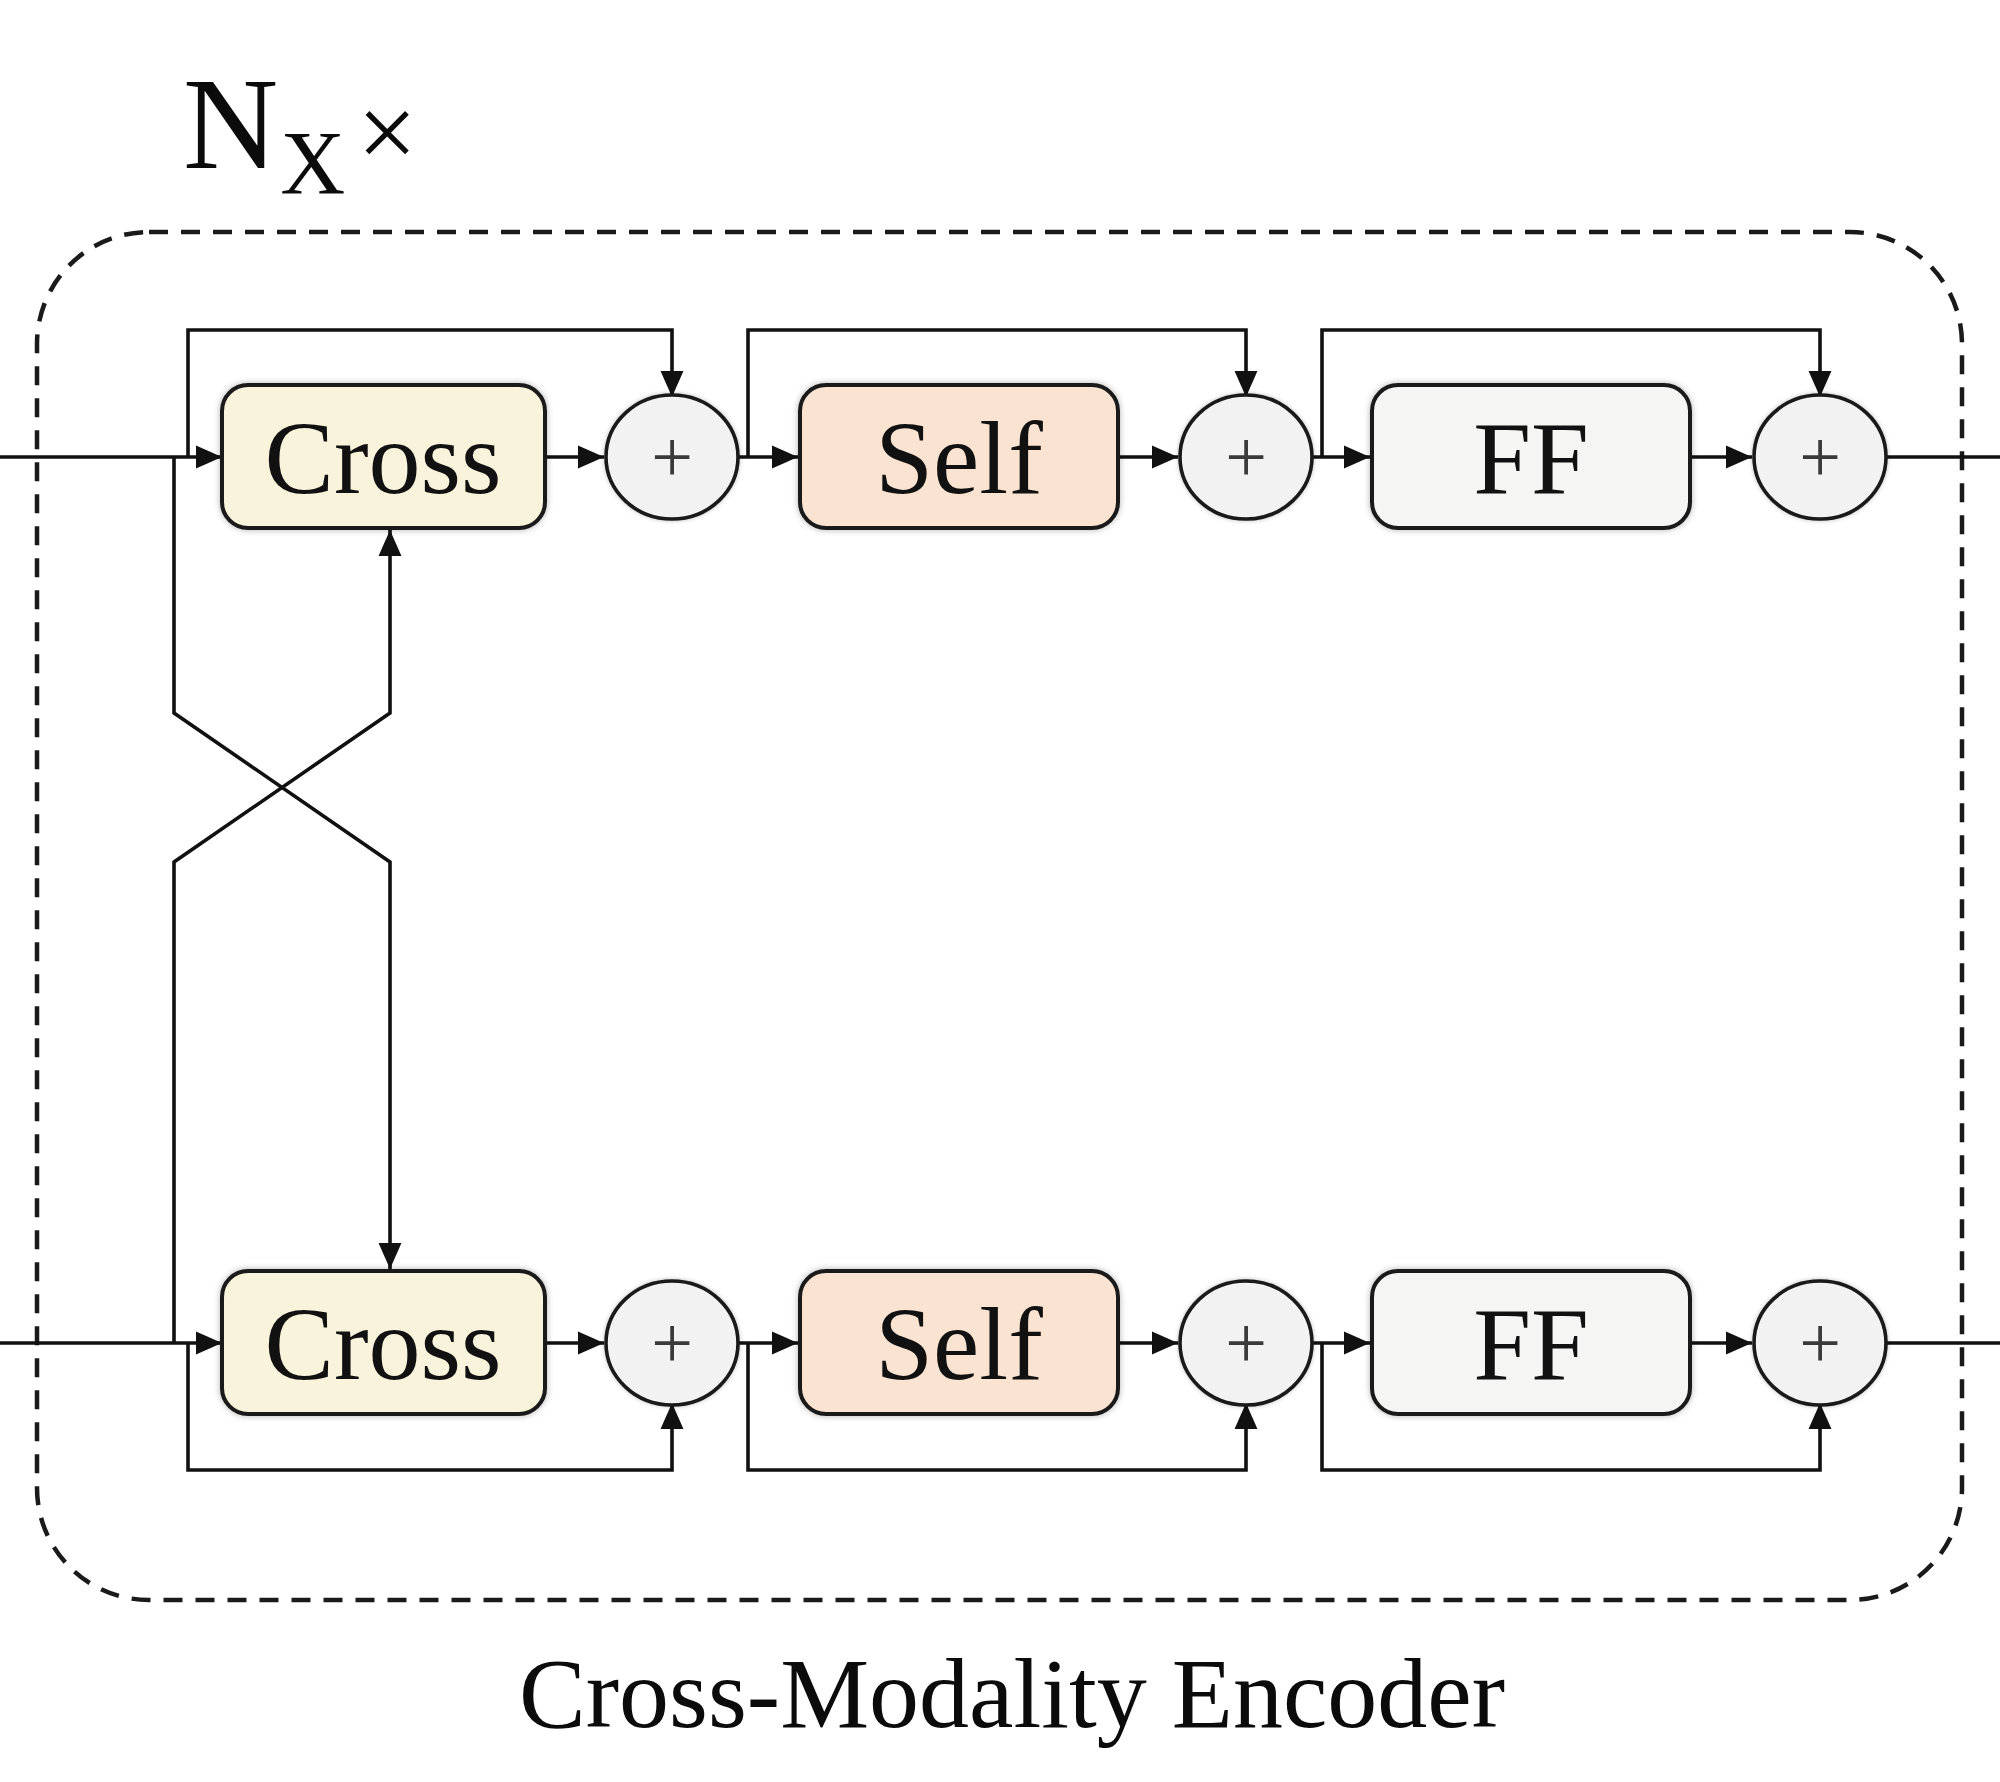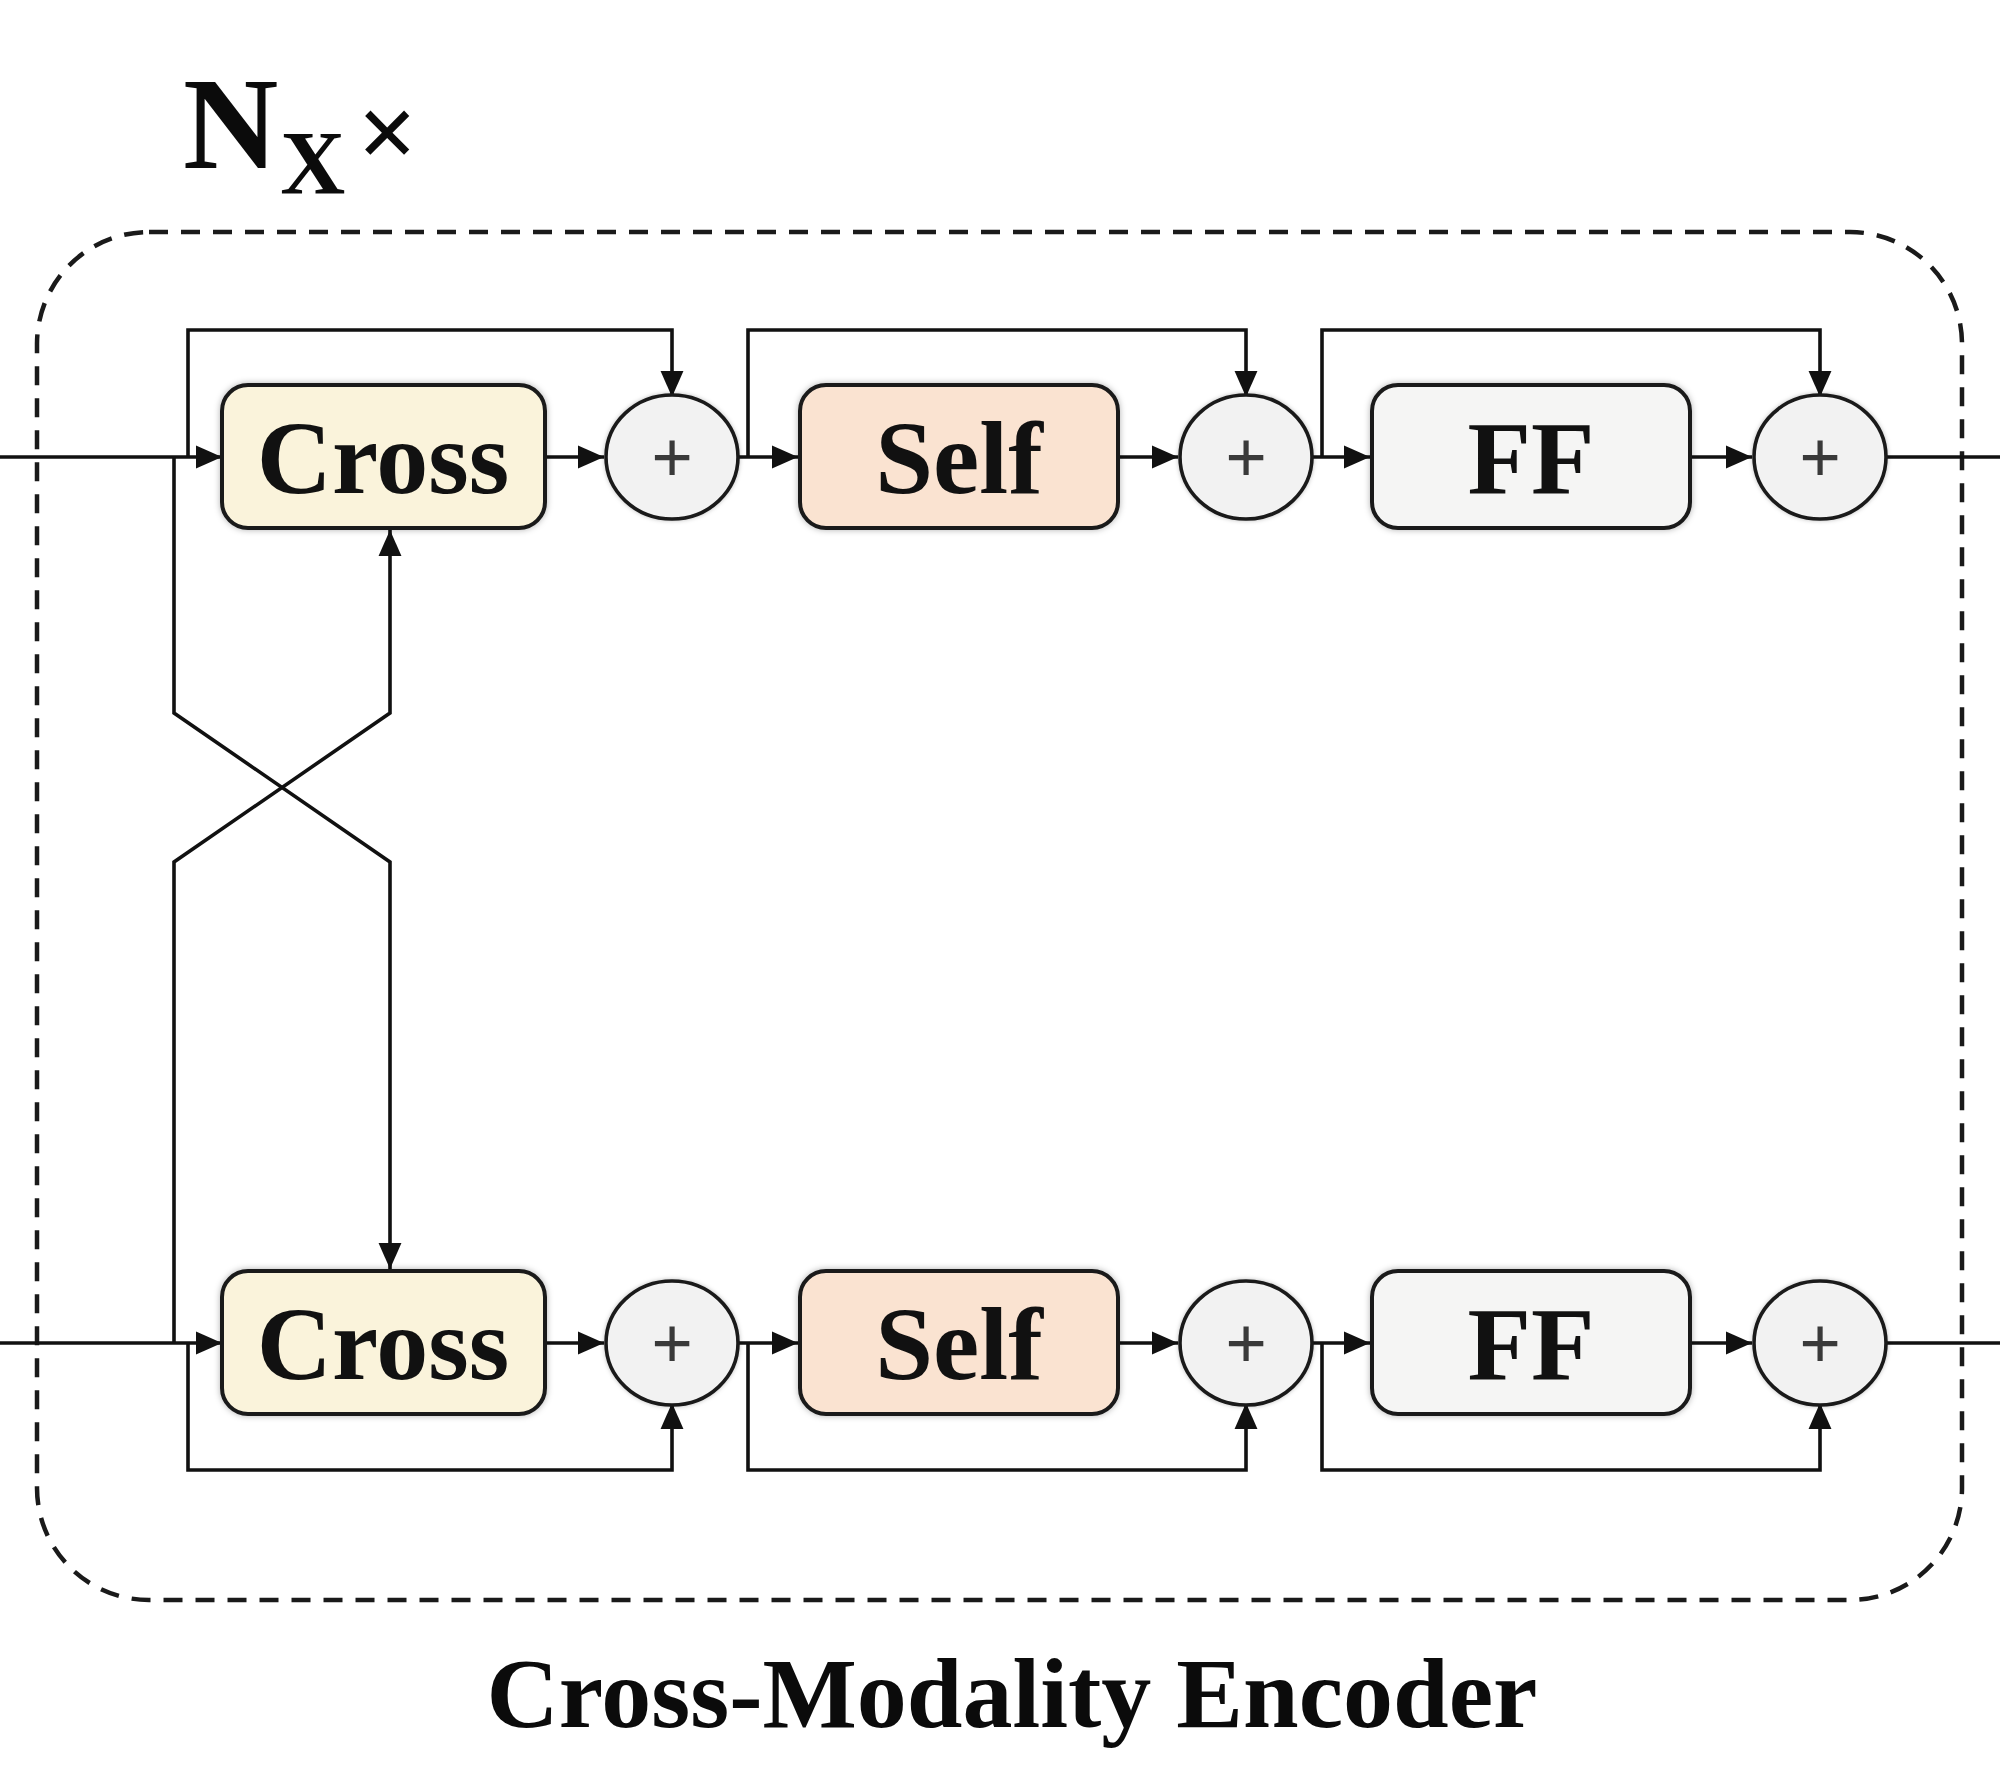--- a/index.html
+++ b/index.html
@@ -6,21 +6,20 @@
     margin: 0;
     padding: 0;
     background: #ffffff;
   }
   .stage {
     position: relative;
     width: 2000px;
     height: 1782px;
     background: #ffffff;
     font-family: "Liberation Serif", "DejaVu Serif", serif;
-    font-weight: bold;
   }
   svg { display: block; }
 
   .wire {
     fill: none;
     stroke: #111111;
     stroke-width: 3.6;
     stroke-linejoin: miter;
   }
   .boundary {

